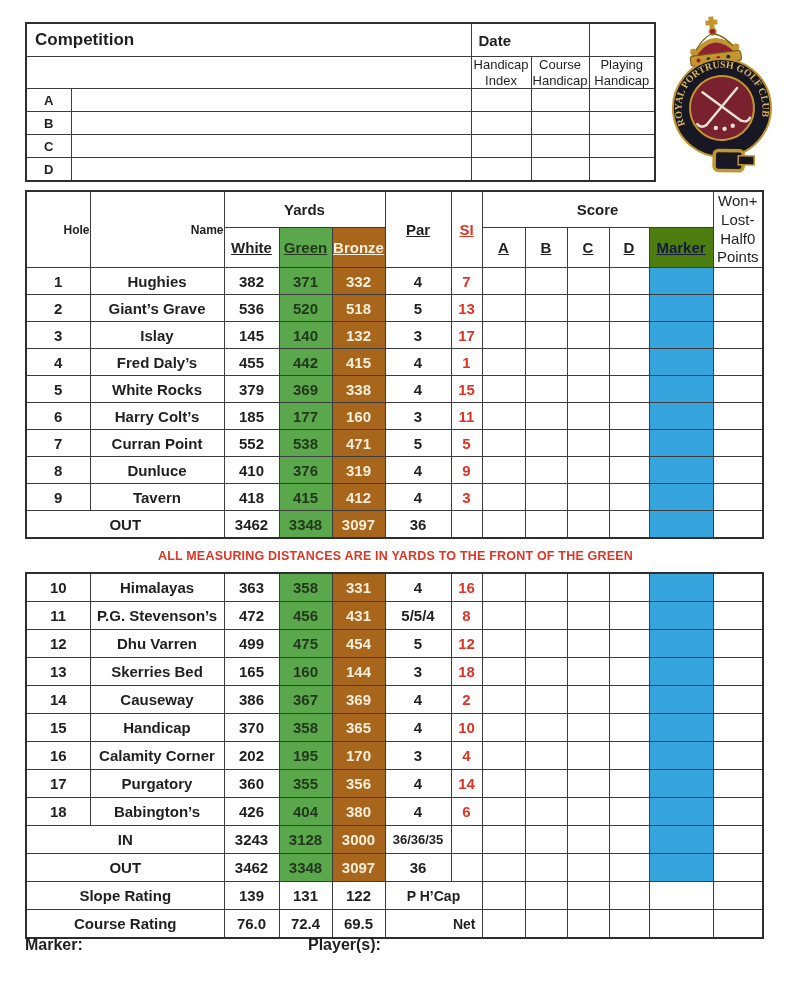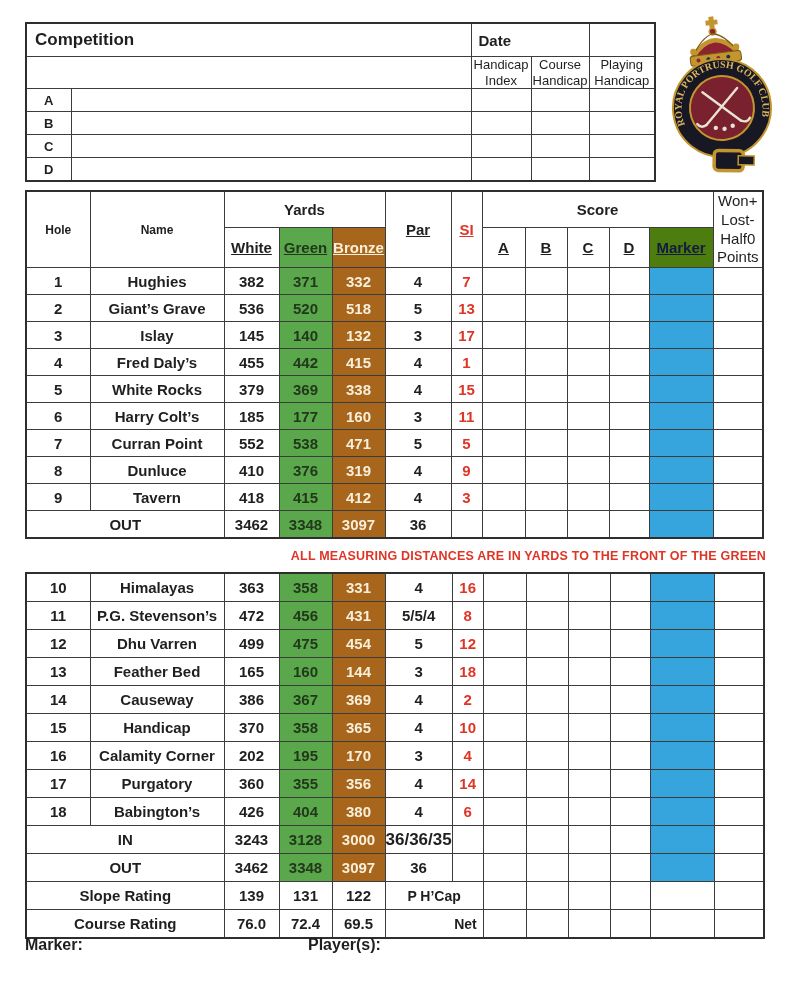--- a/index.html
+++ b/index.html
@@ -27,34 +27,34 @@
 
   
   #logo{left:658px;top:8px;width:126px;height:176px;}
 
   
   #cards{left:25px;top:190px;width:741px;}
   .score-table td{height:26px;font-size:15px;}
   #back-table td{height:27px;}
   .group-head{font-size:16px;height:26px !important;}
   .sub-head{font-size:13px;height:29px !important;text-decoration:underline;}
-  td.small-head{font-size:12px;}
+  td.small-head{font-size:12px;text-align:right;}
   .green-cell{background:#5ba74b;color:#21381b;}
   .bronze-cell{background:#a8661d;color:#f8efda;}
   .si-cell{color:#df3526;}
   .marker-head{background:#4d7c0f;color:#131c3f;}
   .marker-blue{background:#36a5de;}
   .points-head{font-weight:normal !important;font-size:8.5px;line-height:1.25;}
   td.name-cell{font-size:15px;}
-  td.par-small{font-size:17px;margin-top:28px;}
+  td.par-small{font-size:13px;margin-top:28px;}
   td.extra-cell{font-size:14px;}
   td.net-cell{text-align:right !important;padding-right:6px !important;font-size:14px;}
   .sum-label{font-size:15px;}
 
-  #note{margin:10px 0 9px 0;text-align:right;color:#df3526;font-weight:bold;font-size:12.5px;letter-spacing:.2px;}
+  #note{margin:10px 0 9px 0;text-align:center;color:#df3526;font-weight:bold;font-size:12.5px;letter-spacing:.2px;}
 
   
   #footer-marker{left:25px;top:936px;font-size:16px;font-weight:bold;}
   #footer-players{left:308px;top:936px;font-size:16px;font-weight:bold;}
 </style>
 </head>
 <body>
 
 <div class="abs" id="top-panel">
   <table id="top-table">
@@ -427,21 +427,21 @@
           <td></td>
           <td></td>
           <td></td>
           <td></td>
           <td class="marker-blue"></td>
           <td></td>
         </tr>
 
         <tr>
           <td>13</td>
-          <td class="name-cell">Feather Bed</td>
+          <td class="name-cell">Skerries Bed</td>
           <td>165</td>
           <td class="green-cell">160</td>
           <td class="bronze-cell">144</td>
           <td>3</td>
           <td class="si-cell">18</td>
           <td></td>
           <td></td>
           <td></td>
           <td></td>
           <td class="marker-blue"></td>

